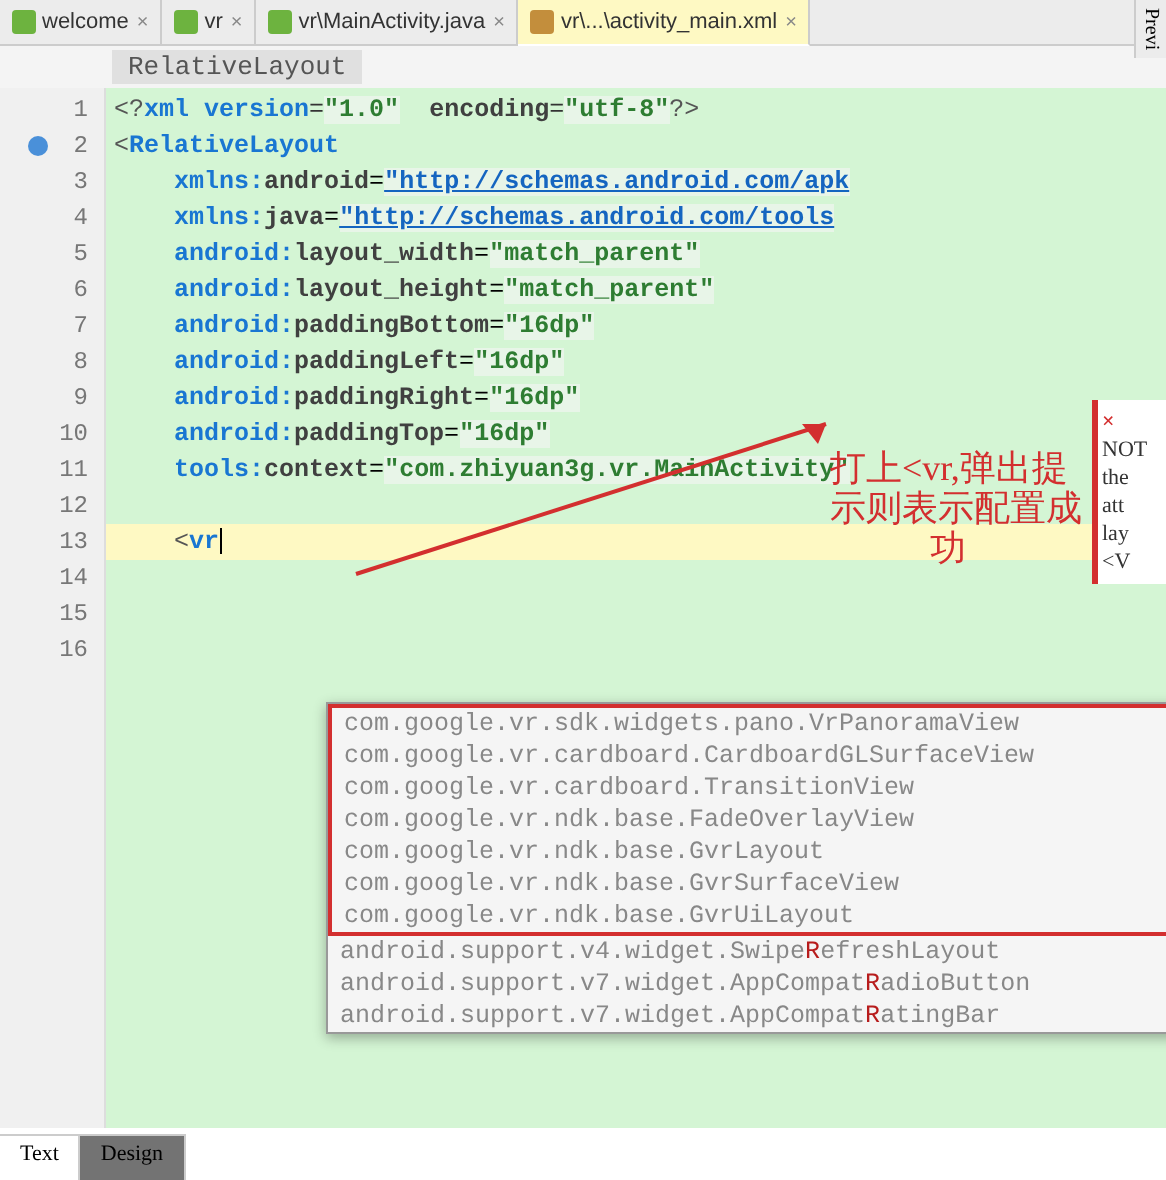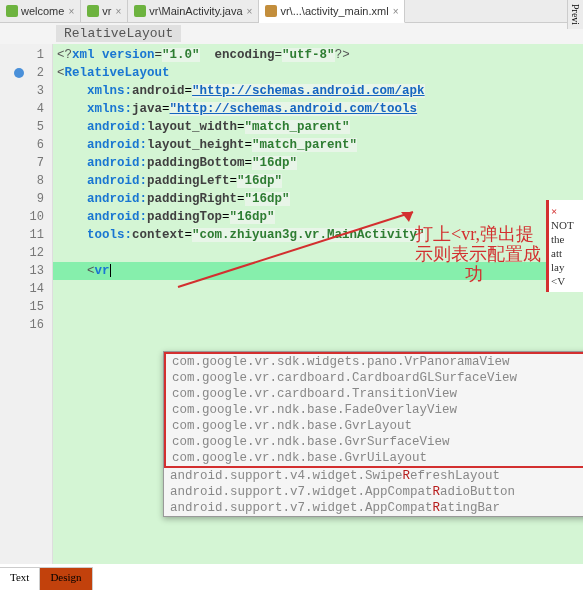--- a/index.html
+++ b/index.html
@@ -1,49 +1,49 @@
 <!DOCTYPE html>
 <html><head>
 <meta charset="utf-8">
 <style>
 body{margin:0;font-family:Consolas,"Courier New",monospace;font-size:12.5px;background:#fff;overflow:hidden;width:583px;height:590px;position:relative}
 .tabs{display:flex;background:#ececec;border-bottom:1px solid #ccc;height:22px;align-items:flex-end}
 .tab{display:flex;align-items:center;padding:0 6px;height:22px;border-right:1px solid #ccc;font-family:Tahoma,sans-serif;font-size:11px;color:#333;cursor:pointer}
-.tab.active{background:#ffffff;border-bottom:1px solid #fff;margin-bottom:-1px}
+.tab.active{background:#fef9c3;border-bottom:1px solid #fff;margin-bottom:-1px}
 .ficon{width:12px;height:12px;margin-right:3px;display:inline-block;border-radius:2px}
 .java-icon{background:#6db33f}
 .xml-icon{background:#c38e3c}
 .close{margin-left:4px;color:#888;font-size:10px}
 .crumb{background:#f4f4f4;padding:3px 0 3px 56px;font-family:"Courier New";font-size:13px;color:#555}
 .crumb span{background:#e0e0e0;padding:1px 8px}
 .editor{display:flex;height:520px}
 .gutter{width:52px;background:#f0f0f0;text-align:right;padding-top:2px;color:#777;font-size:12px;border-right:1px solid #ddd}
 .gutter div{height:18px;line-height:18px;padding-right:8px;position:relative}
 .bkpt{position:absolute;right:28px;top:4px;width:10px;height:10px;border-radius:50%;background:#4a90d9}
 .code{flex:1;background:#d4f5d4;padding-top:2px;position:relative;overflow:hidden}
 .line{height:18px;line-height:18px;white-space:pre;padding-left:4px}
-.line.hl{background:#86efac}
+.line.hl{background:#fef9c3}
 .tag{color:#1976d2;font-weight:bold}
 .attr{color:#404040;font-weight:bold}
 .ns{color:#1976d2;font-weight:bold}
 .eq{color:#333}
 .str{color:#2e7d32;font-weight:bold;background:#e8f5e8}
 .url{color:#1565c0;text-decoration:underline}
 .punct{color:#555}
 .annotation{position:absolute;color:#d32f2f;font-size:18px;font-family:"SimSun",serif;pointer-events:none}
 .ann1{top:178px;left:362px}
 .ann2{top:198px;left:362px}
 .ann3{top:218px;left:412px}
 .arrow{position:absolute;top:148px;left:120px;pointer-events:none}
 .popup{position:absolute;top:307px;left:110px;width:446px;background:#f5f5f5;border:1px solid #999;box-shadow:0 2px 6px rgba(0,0,0,.3);font-family:"Courier New";font-size:12.5px}
 .popup-inner{border:2px solid #d32f2f;padding:0}
 .pop-item{padding:1px 6px;white-space:pre;color:#888}
 .popup-rest{padding:0}
 .pop-hl{color:#b71c1c}
-.bottom-tabs{position:absolute;bottom:0;left:0;display:flex;background:#c2410c;border-top:1px solid #ccc;height:22px;font-family:Tahoma;font-size:11px}
+.bottom-tabs{position:absolute;bottom:0;left:0;display:flex;background:#737373;border-top:1px solid #ccc;height:22px;font-family:Tahoma;font-size:11px}
 .btab{padding:3px 10px;border-right:1px solid #ccc;cursor:pointer}
 .btab.active{background:#fff}
 .side-panel{position:absolute;right:0;top:200px;width:30px;background:#fff;border-left:3px solid #d32f2f;padding:4px 2px;font-size:11px;font-family:Tahoma}
 .side-panel div{color:#333;line-height:14px}
 .preview-tab{position:absolute;right:0;top:0;writing-mode:vertical-lr;font-size:10px;padding:4px 2px;background:#ececec;border-left:1px solid #ccc;font-family:Tahoma}
 .cursor{display:inline-block;width:1px;height:13px;background:#000;vertical-align:middle;animation:bl 1s infinite}
 @keyframes bl{50%{opacity:0}}
 </style>
 </head>
 <body>

